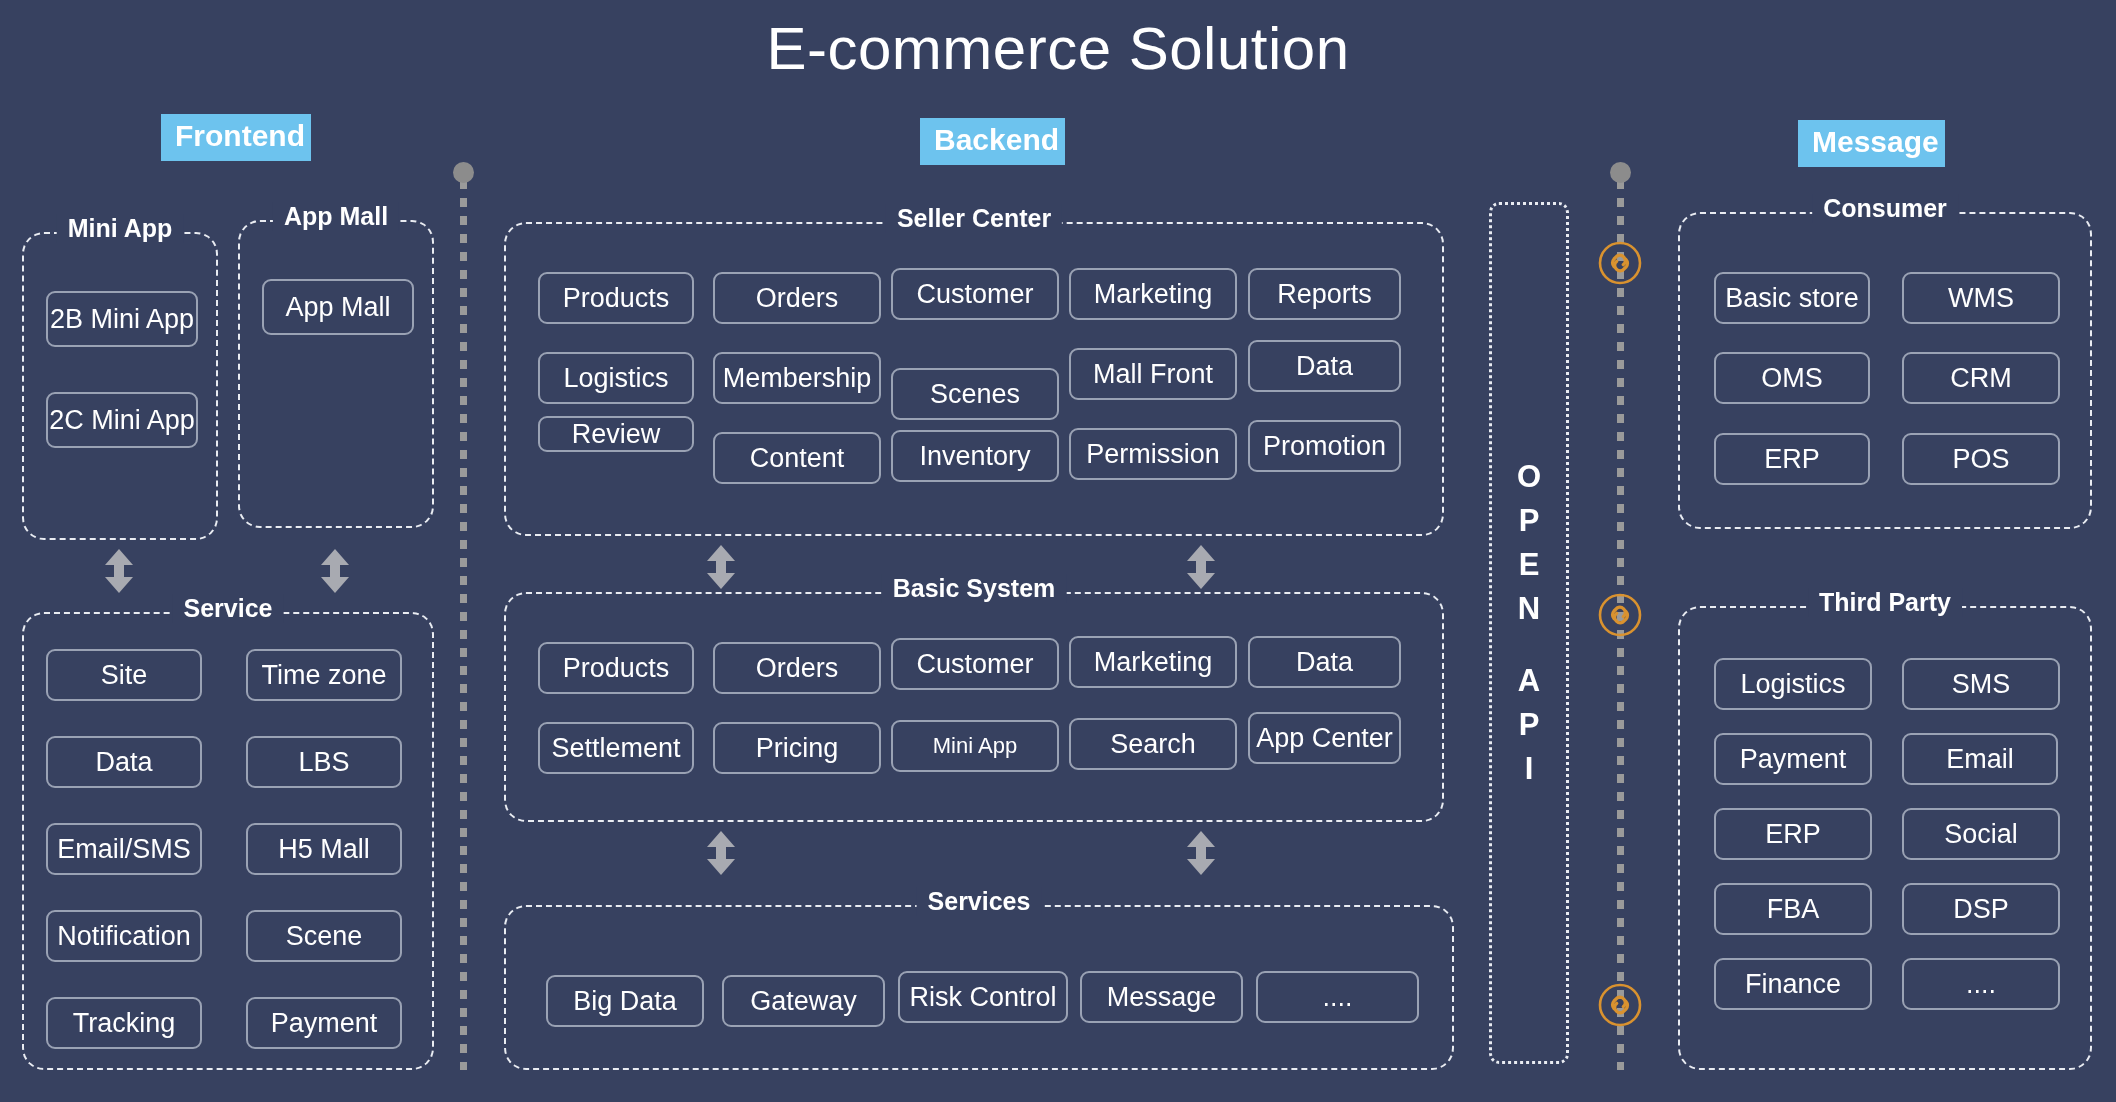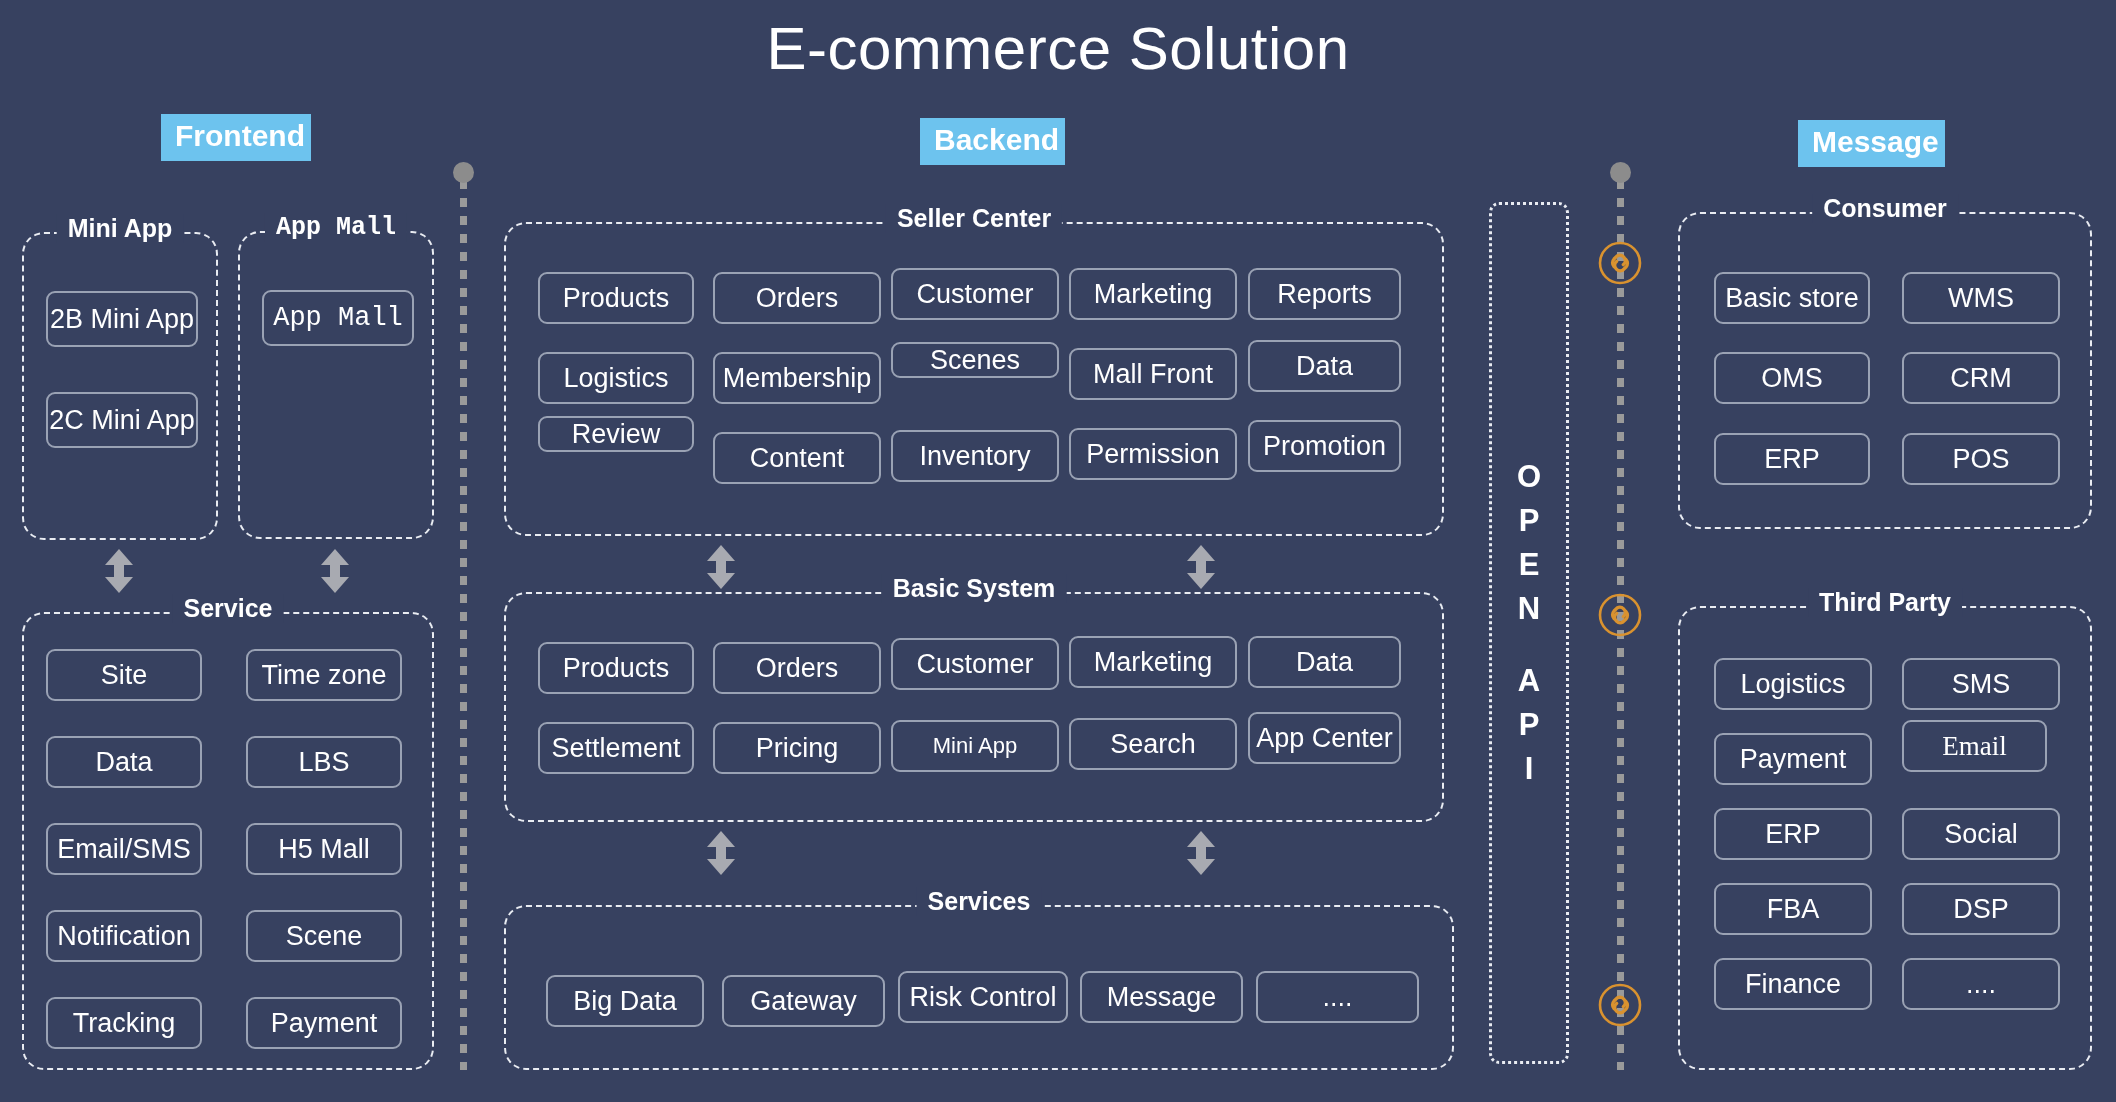--- a/index.html
+++ b/index.html
@@ -124,21 +124,21 @@
       <path d="M29 19.5 a5.5 5.5 0 0 1 0 7.5 l-3 3 a5.5 5.5 0 0 1 -7.5 -7.5 l1.2 -1.2" fill="none" stroke="#d9922f" stroke-width="3.3" stroke-linecap="round"></path>
     </svg>
   </div>
 
   <div class="panel" style="left:22px; top:232px; width:196px; height:308px;">
     <div class="panel-title">Mini App</div>
     <div class="box" style="left:22px; top:57px; width:152px; height:56px;">2B Mini App</div>
     <div class="box" style="left:22px; top:158px; width:152px; height:56px;">2C Mini App</div>
   </div>
 
-  <div class="panel" style="left:238px; top:231px; width:196px; height:308px;font-family:Liberation Mono, monospace;">
+  <div class="panel" style="left:238px; top:220px; width:196px; height:308px;">
     <div class="panel-title">App Mall</div>
     <div class="box" style="left:22px; top:57px; width:152px; height:56px;">App Mall</div>
   </div>
 
   <div class="dblarrow" style="left:98px; top:548px;">
     <svg width="42" height="46" viewBox="0 0 42 46">
         <g fill="#a8aab1">
       <path d="M21 1 L35 17 L26 17 L26 23 L16 23 L16 17 L7 17 Z"></path>
       <path d="M21 45 L35 29 L26 29 L26 23 L16 23 L16 29 L7 29 Z"></path>
     </g>
@@ -173,21 +173,21 @@
     <div class="panel-title">Seller Center</div>
 
     <div class="box" style="left:32px; top:48px; width:156px; height:52px;">Products</div>
     <div class="box" style="left:207px; top:48px; width:168px; height:52px;">Orders</div>
     <div class="box" style="left:385px; top:44px; width:168px; height:52px;">Customer</div>
     <div class="box" style="left:563px; top:44px; width:168px; height:52px;">Marketing</div>
     <div class="box" style="left:742px; top:44px; width:153px; height:52px;">Reports</div>
 
     <div class="box" style="left:32px; top:128px; width:156px; height:52px;">Logistics</div>
     <div class="box" style="left:207px; top:128px; width:168px; height:52px;">Membership</div>
-    <div class="box" style="left:385px; top:118px; width:168px; height:36px;">Scenes</div>
+    <div class="box" style="left:385px; top:144px; width:168px; height:52px;">Scenes</div>
     <div class="box" style="left:563px; top:124px; width:168px; height:52px;">Mall Front</div>
     <div class="box" style="left:742px; top:116px; width:153px; height:52px;">Data</div>
 
     <div class="box" style="left:32px; top:192px; width:156px; height:36px;">Review</div>
     <div class="box" style="left:207px; top:208px; width:168px; height:52px;">Content</div>
     <div class="box" style="left:385px; top:206px; width:168px; height:52px;">Inventory</div>
     <div class="box" style="left:563px; top:204px; width:168px; height:52px;">Permission</div>
     <div class="box" style="left:742px; top:196px; width:153px; height:52px;">Promotion</div>
   </div>
 
@@ -280,19 +280,19 @@
   <div class="panel" style="left:1678px; top:606px; width:414px; height:464px;">
     <div class="panel-title">Third Party</div>
 
     <div class="box" style="left:34px; top:50px; width:158px; height:52px;">Logistics</div>
     <div class="box" style="left:34px; top:125px; width:158px; height:52px;">Payment</div>
     <div class="box" style="left:34px; top:200px; width:158px; height:52px;">ERP</div>
     <div class="box" style="left:34px; top:275px; width:158px; height:52px;">FBA</div>
     <div class="box" style="left:34px; top:350px; width:158px; height:52px;">Finance</div>
 
     <div class="box" style="left:222px; top:50px; width:158px; height:52px;">SMS</div>
-    <div class="box" style="left:222px; top:112px; width:145px; height:52px;font-family:Liberation Serif, serif;">Email</div>
+    <div class="box" style="left:222px; top:125px; width:156px; height:52px;">Email</div>
     <div class="box" style="left:222px; top:200px; width:158px; height:52px;">Social</div>
     <div class="box" style="left:222px; top:275px; width:158px; height:52px;">DSP</div>
     <div class="box" style="left:222px; top:350px; width:158px; height:52px;">....</div>
   </div>
 
 </div>
 
 </body></html>

